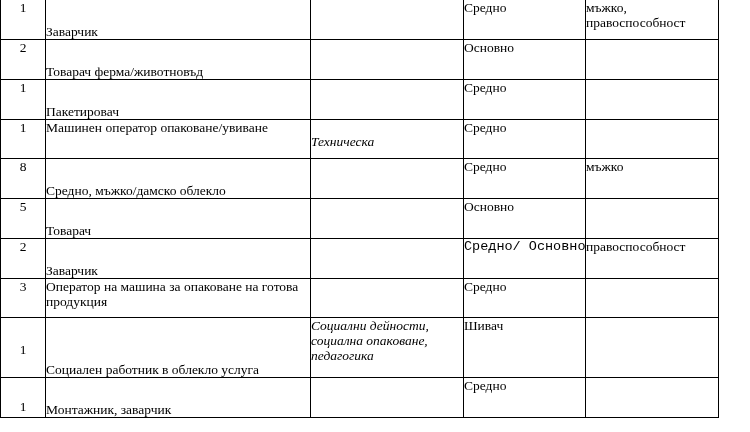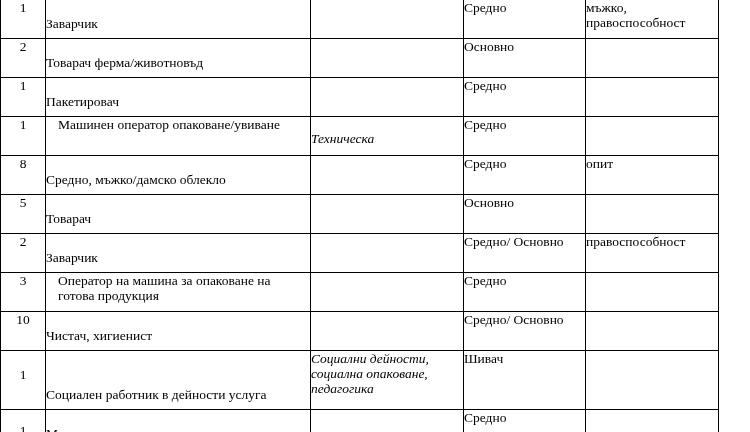--- a/index.html
+++ b/index.html
@@ -44,21 +44,20 @@
   .cell-count {
     text-align: center;
     padding-top: 1px;
   }
   .cell-position {
     padding-left: 4px;
     position: relative;
   }
   .cell-position .txt {
     display: block;
-    margin-left: 12px;
   }
   .cell-field {
     padding-left: 4px;
     padding-top: 1px;
     font-style: italic;
   }
   .cell-education {
     padding-left: 4px;
     padding-top: 1px;
   }
@@ -66,27 +65,28 @@
     padding-left: 3px;
     padding-top: 1px;
     font-size: 11px;
     line-height: 13px;
   }
   .row-h-2line td { height: 38px; }
   .row-h-1line td { height: 38px; }
   .push-down {
     display: block;
     padding-top: 16px;
+    margin-top: 8px;
   }
   .push-down-small {
     display: block;
     padding-top: 14px;
   }
   .no-border-top { border-top: none !important; }
-  .nowrap { white-space: nowrap; }
+  .nowrap { white-space: nowrap; font-family: Liberation Mono, monospace; }
 </style>
 </head>
 <body>
 
 <div class="sheet">
   <table class="job-table">
     <colgroup>
       <col class="c-count">
       <col class="c-position">
       <col class="c-field">
@@ -137,21 +137,21 @@
         <td class="cell-extra"></td>
       </tr>
 
       <tr class="row-h-1line">
         <td class="cell-count">8</td>
         <td class="cell-position">
             <span class="push-down">Средно, мъжко/дамско облекло</span>
           </td>
         <td class="cell-field"></td>
         <td class="cell-education">Средно</td>
-        <td class="cell-extra">опит</td>
+        <td class="cell-extra">мъжко</td>
       </tr>
 
       <tr class="row-h-1line">
         <td class="cell-count">5</td>
         <td class="cell-position">
             <span class="push-down">Товарач</span>
           </td>
         <td class="cell-field"></td>
         <td class="cell-education">Основно</td>
         <td class="cell-extra"></td>
@@ -170,36 +170,27 @@
       <tr class="row-h-2line">
         <td class="cell-count">3</td>
         <td class="cell-position">
             <span class="txt">Оператор на машина за опаковане на готова продукция</span>
           </td>
         <td class="cell-field"></td>
         <td class="cell-education">Средно</td>
         <td class="cell-extra"></td>
       </tr>
 
-      <tr class="row-h-1line">
-        <td class="cell-count">10</td>
-        <td class="cell-position">
-            <span class="push-down">Чистач, хигиенист</span>
-          </td>
-        <td class="cell-field"></td>
-        <td class="cell-education nowrap">Средно/ Основно</td>
-        <td class="cell-extra"></td>
-      </tr>
 
       <tr style="height:58px">
         <td class="cell-count" style="height:58px">
             <span class="push-down">1</span>
           </td>
         <td class="cell-position">
-            <span class="push-down" style="padding-top:36px">Социален работник в дейности услуга</span>
+            <span class="push-down" style="padding-top:36px">Социален работник в облекло услуга</span>
           </td>
         <td class="cell-field">Социални дейности, социална опаковане, педагогика</td>
         <td class="cell-education">Шивач</td>
         <td class="cell-extra"></td>
       </tr>
 
       <tr class="row-h-1line">
         <td class="cell-count">
             <span class="push-down" style="padding-top:13px">1</span>
           </td>

